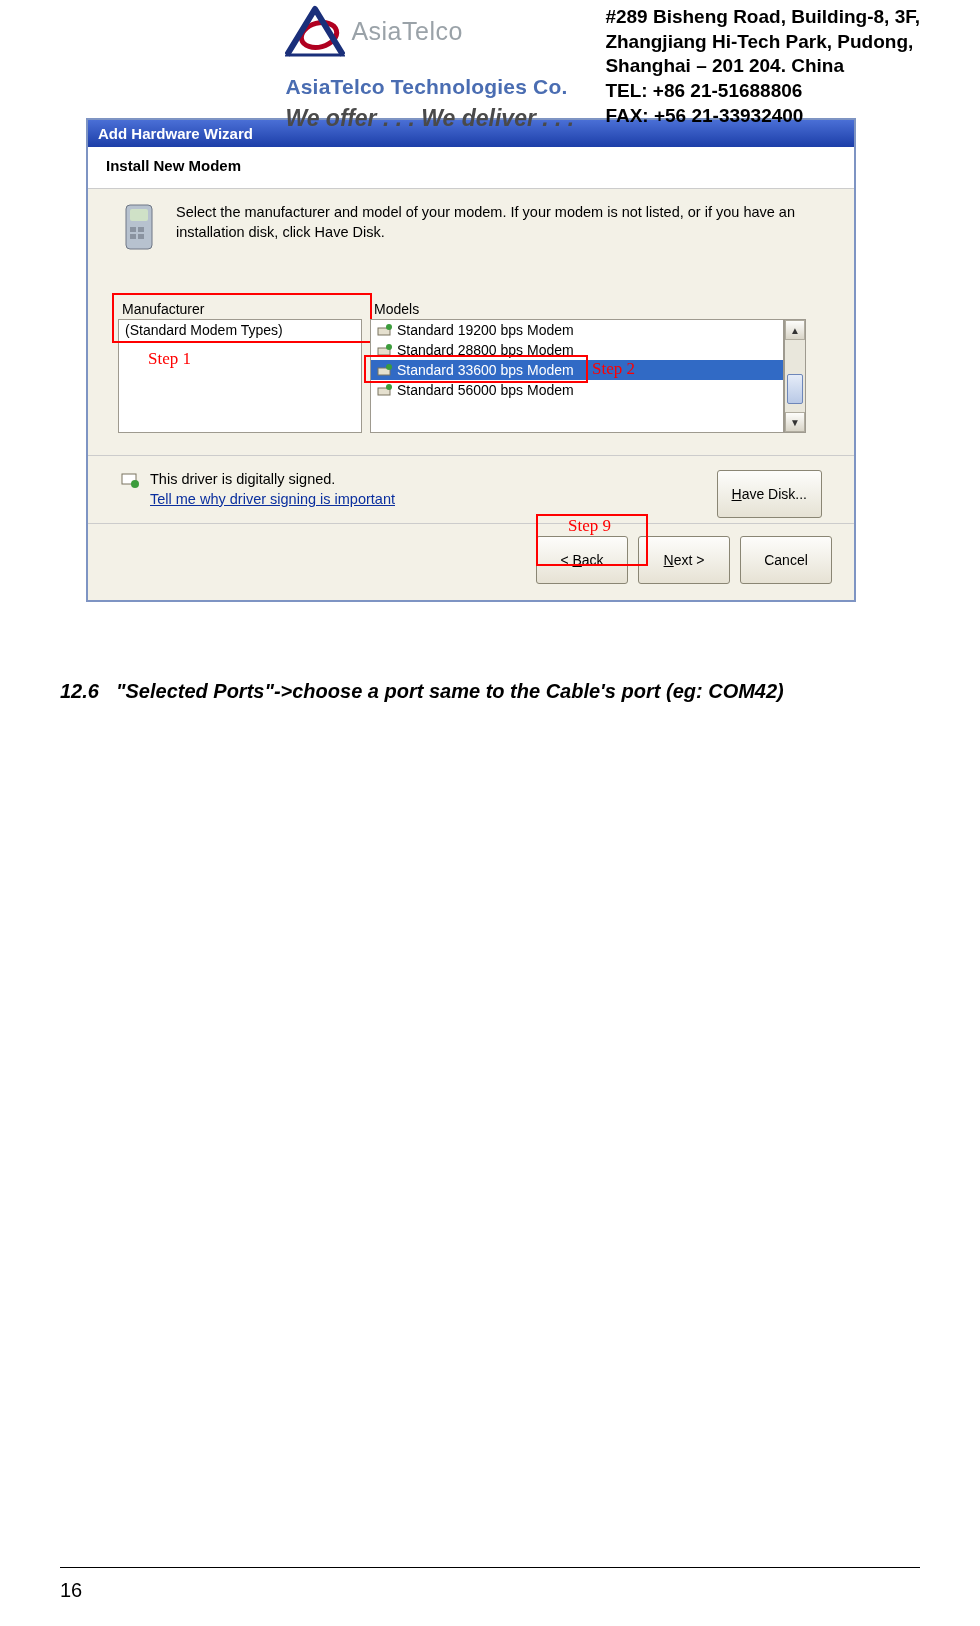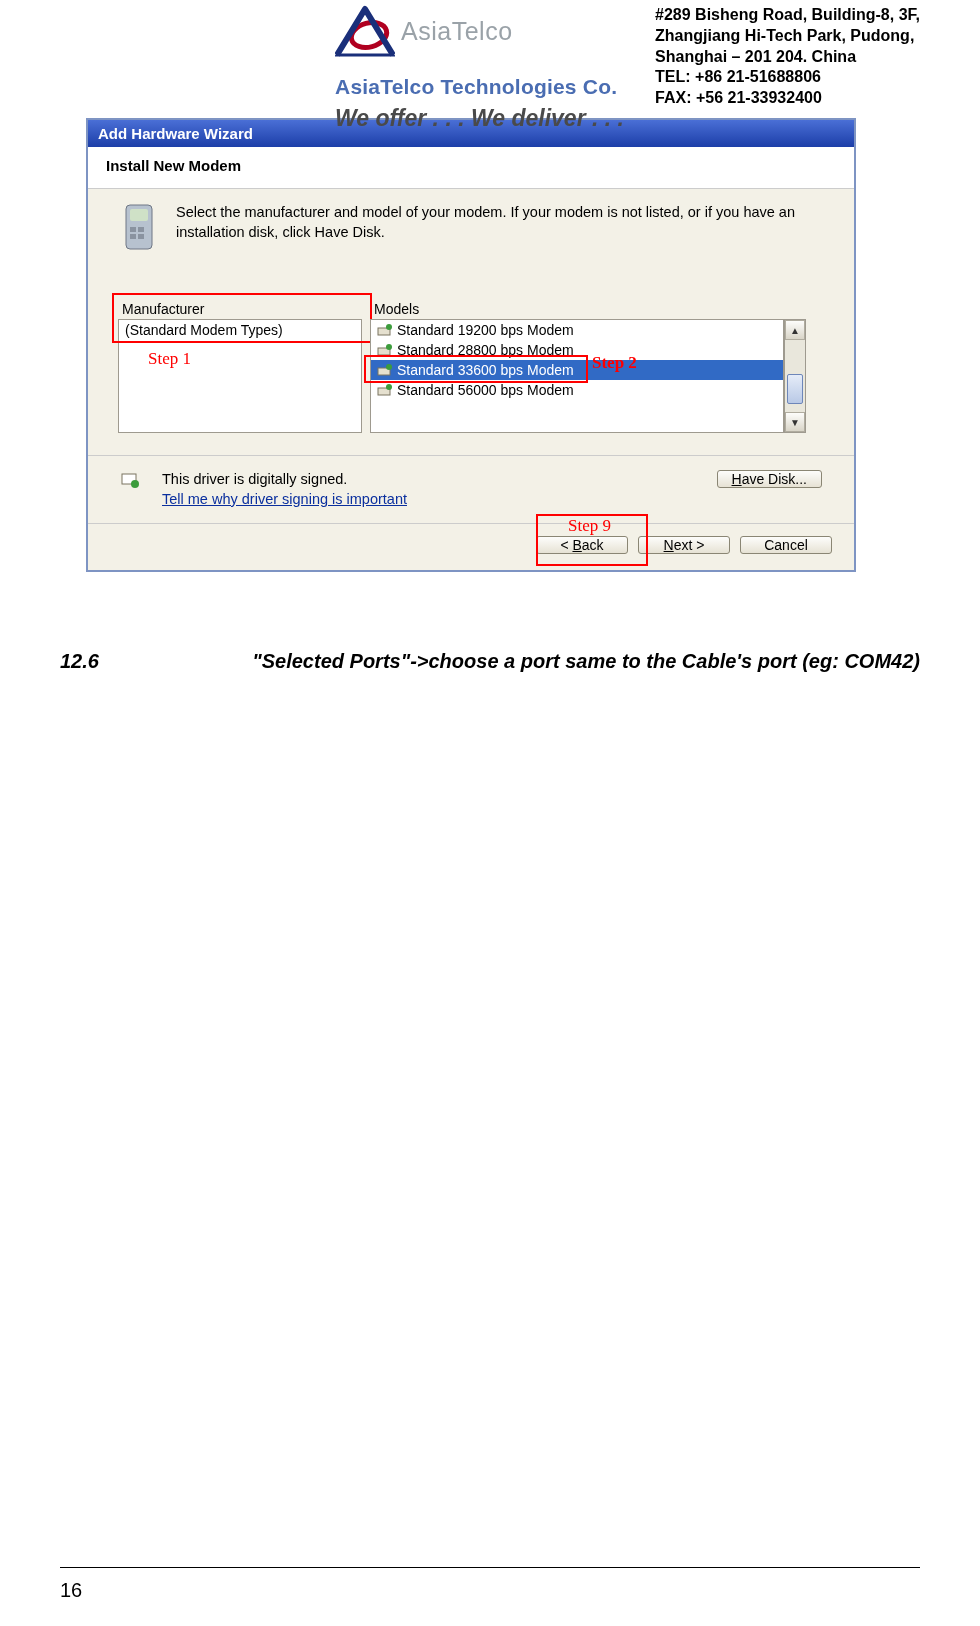--- a/index.html
+++ b/index.html
@@ -28,21 +28,21 @@
   .tagline {
     font-style: italic;
     font-family: "Trebuchet MS","Segoe UI",Tahoma,sans-serif;
     color: #4a4a4a;
     font-size: 23px;
     margin-top: 6px;
     font-weight: bold;
   }
   .address {
     font-weight: bold;
-    font-size: 16px;
+    font-size: 19px;
     line-height: 1.3;
     text-align: left;
   }
 
   
   .wizard {
     margin-top: -14px;
     margin-left: 26px;
     width: 770px;
     border: 2px solid #7e94c3;
@@ -130,50 +130,50 @@
     background: linear-gradient(#e5ecf8,#b9c9e6);
     border: 1px solid #6d86b9;
     border-radius: 2px;
   }
   .red-box { position: absolute; border: 2px solid #f00; pointer-events: none; }
   .ann { position: absolute; color: #ff0000; font-size: 17px; font-family: "Times New Roman", serif; }
   .bottom-sec {
     border-top: 1px solid #ccc;
     margin-top: 12px;
     padding: 14px 32px;
-    display: flex; gap: 22px; align-items: flex-start;
+    display: flex; gap: 10px; align-items: flex-start;
     position: relative;
   }
   .cert-icon { width: 20px; height: 18px; flex:0 0 20px; margin-top: 2px;}
   .sig-text { font-size: 14.5px; line-height: 1.35; }
   .sig-link { color: #0a2f9e; text-decoration: underline; cursor: pointer; }
   .havedisk-wrap { position: absolute; right: 32px; top: 14px; }
   .btn {
     background: linear-gradient(#fdfdfb,#e6e2d4);
     border: 1px solid #8a8674;
     border-radius: 3px;
-    padding: 0 14px;
+    padding: 15px 14px;
     font-family: Tahoma, sans-serif;
     font-size: 14px;
     min-width: 92px;
     text-align: center;
   }
   .btn span.u { text-decoration: underline; }
   .btn-row-wrap {
     border-top: 1px solid #ccc;
     padding: 12px 22px 16px 22px;
     display: flex; justify-content: flex-end; gap: 10px;
     position: relative;
   }
   .body-instr {
     margin-top: 78px;
     font-size: 20px;
     font-weight: bold;
     font-style: italic;
-    display: flex; gap: 12px; justify-content: space-between;
+    display: flex; gap: 12px;
   }
   .body-instr .num { width: 44px; flex: 0 0 44px; }
   hr.footrule {
     border: none; border-top: 1px solid #000;
     margin: 0;
     position: absolute;
     left: 60px; right: 60px;
     bottom: 58px;
   }
   .page-num {
@@ -277,21 +277,21 @@
                 <span class="modem-icon">
                   <svg viewBox="0 0 16 14">
                       <rect x="1" y="5" width="12" height="7" fill="#e5e0cf" stroke="#7a7460"></rect>
                       <circle cx="12" cy="4" r="3" fill="#3c9c3c"></circle>
                     </svg>
                 </span>
                 <span>Standard 56000 bps Modem</span>
               </div>
             </div>
             <div class="red-box" style="top:54px;left:-6px;width:224px;height:28px;"></div>
-            <div class="ann" style="top:52px;left:222px;font-weight:bold;">Step 2</div>
+            <div class="ann" style="top:58px;left:222px;">Step 2</div>
           </div>
           <div style="padding-top:18px;">
             <div class="scrollbar">
               <div class="sb-btn">▲</div>
               <div class="sb-thumb"></div>
               <div class="sb-btn bottom">▼</div>
             </div>
           </div>
         </div>
       </div>

